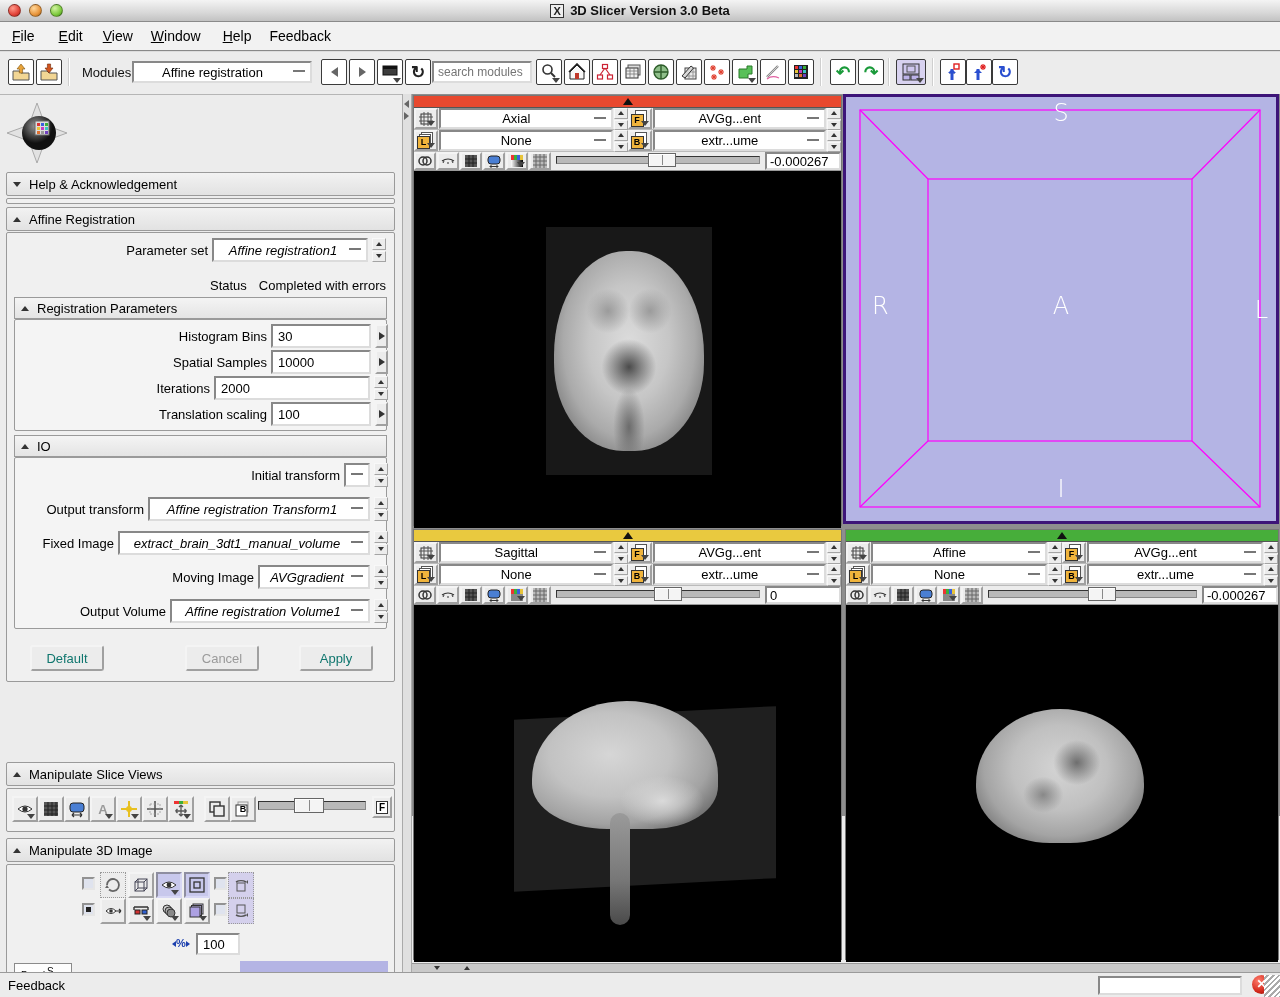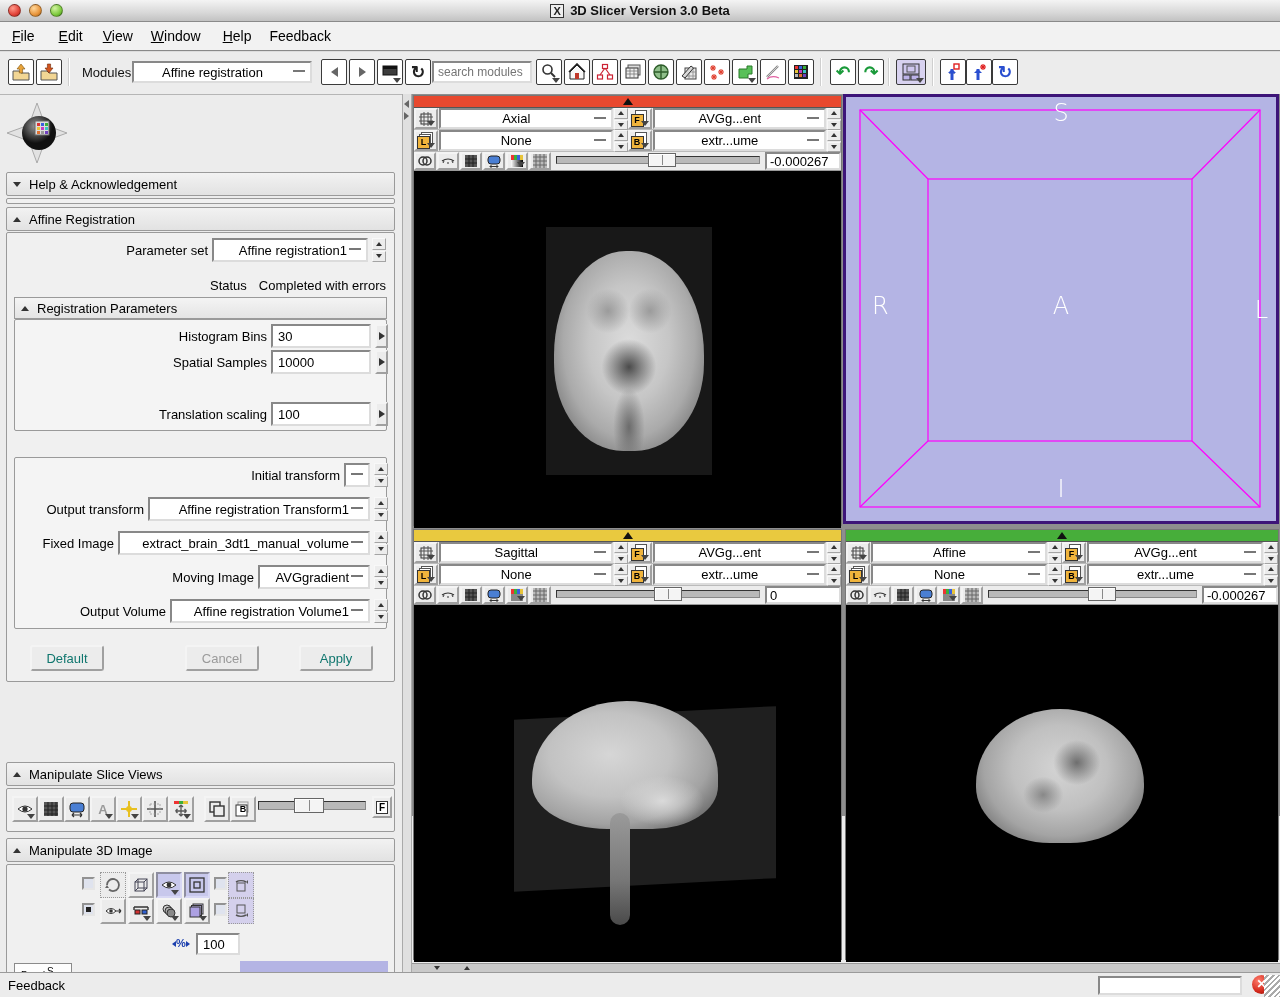--- a/index.html
+++ b/index.html
@@ -31,21 +31,21 @@
   .tb { position:absolute; top:7px; width:26px; height:26px; background:#fff; border:1px solid #3a3a3a;
     border-radius:2px; display:flex; align-items:center; justify-content:center; padding:0; cursor:pointer; }
   .tb svg { display:block; }
   .tbsep { position:absolute; top:6px; width:2px; height:28px; background:#cfcfcf; border-right:1px solid #fff; }
   .tblabel { position:absolute; top:13px; font-size:13px; color:#111; }
   .glyphbtn { font-size:17px; font-weight:bold; line-height:1; }
   .corner-tri { position:absolute; right:1px; bottom:1px; width:0; height:0;
     border-left:4px solid transparent; border-right:4px solid transparent; border-top:5px solid #444; }
   .dd { background:#fff; border:2px inset #dcdcdc; height:22px; display:flex; align-items:center; position:relative; }
   .dd .ddt { flex:1; font-size:13px; color:#000; text-align:center; white-space:nowrap; overflow:hidden; }
-  .dd .ddt.left { text-align:right; padding-left:5px; }
+  .dd .ddt.left { text-align:center; padding-left:5px;font-style:italic; }
   .dash { width:12px; height:4px; border-top:2px solid #777; border-bottom:1px solid #fff; margin:0 5px 0 2px; flex:none; }
   .searchbox { position:absolute; top:9px; height:22px; border:2px inset #dcdcdc; background:#fff;
     font-size:12px; color:#15803d; padding:0 4px; font-family:"Liberation Sans",sans-serif; }
   .tri { display:inline-block; width:0; height:0; }
   .tri.up   { border-left:4px solid transparent; border-right:4px solid transparent; border-bottom:5px solid #333; }
   .tri.down { border-left:4px solid transparent; border-right:4px solid transparent; border-top:5px solid #333; }
   .tri.left { border-top:5px solid transparent; border-bottom:5px solid transparent; border-right:7px solid #666; }
   .tri.right{ border-top:5px solid transparent; border-bottom:5px solid transparent; border-left:7px solid #666; }
 
   
@@ -443,30 +443,48 @@
   </div>
   <div class="prow" style="top:255px">
     <label class="rlab">Spatial Samples</label>
     <div class="entry" style="width:100px">
         <span>10000</span>
       </div>
     <button class="arrbtn">
         <i class="tri right"></i>
       </button>
   </div>
+  <div class="prow" style="top:281px">
+    <label class="rlab">Iterations</label>
+    <div class="entry" style="width:156px">
+        <span>2000</span>
+      </div>
+    <div class="spin" style="height:24px">
+        <b>
+          <i class="tri up"></i>
+        </b>
+        <b>
+          <i class="tri down"></i>
+        </b>
+      </div>
+  </div>
   <div class="prow" style="top:307px">
     <label class="rlab">Translation scaling</label>
     <div class="entry" style="width:100px">
         <span>100</span>
       </div>
     <button class="arrbtn">
         <i class="tri right"></i>
       </button>
   </div>
 
+  <div class="subhdr" style="left:14px; top:340px; width:373px">
+    <i class="tri up"></i>
+      <span>IO</span>
+  </div>
   <div class="frame" style="left:14px; top:362px; width:373px; height:172px; background:#f4f4f4"></div>
 
   <div class="prow" style="top:368px">
     <label class="rlab">Initial transform</label>
     <div class="dd" style="width:26px; height:24px">
         <span class="ddt"></span>
         <i class="dash"></i>
       </div>
     <div class="spin">
         <b>

